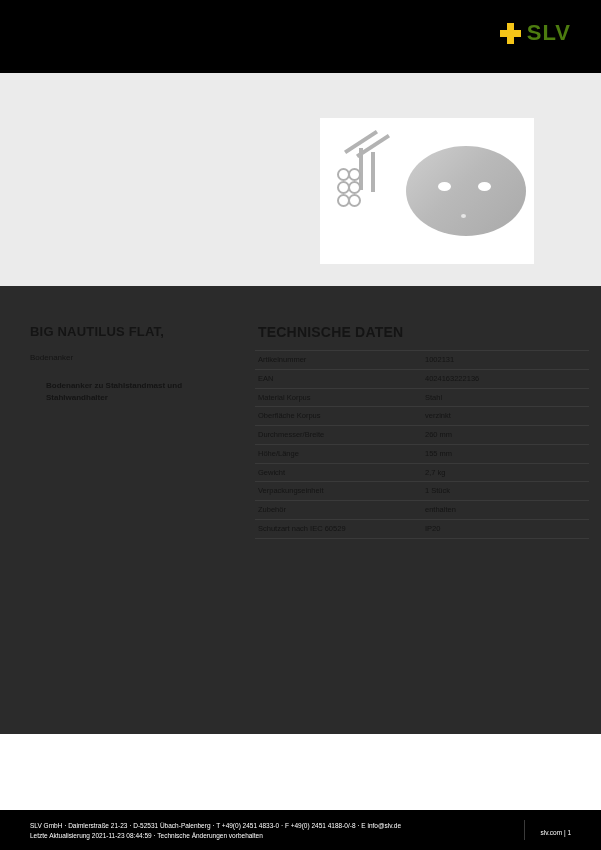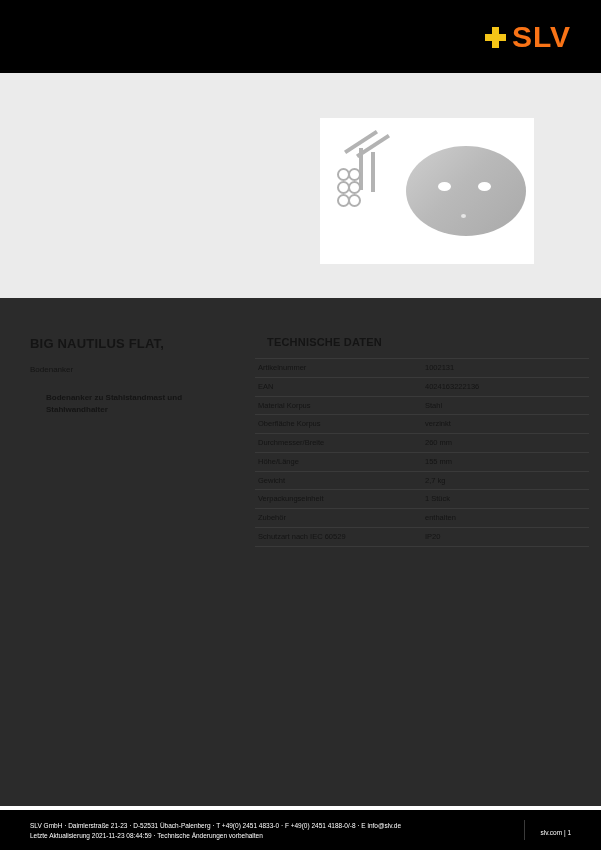--- a/index.html
+++ b/index.html
@@ -50,22 +50,22 @@
   .logo-plus::after {
     content: "";
     position: absolute;
     left: 0;
     top: 7px;
     width: 21px;
     height: 7px;
     background: #f5c518;
   }
   .logo-text {
-    color: #f97316;
-    font-size: 30px;
+    color: #4d7c0f;
+    font-size: 22px;
     font-weight: bold;
     letter-spacing: 1px;
     line-height: 1;
     font-family: "Liberation Sans", sans-serif;
   }
 
   
   .image-area {
     position: absolute;
     left: 0;
@@ -131,23 +131,23 @@
   .w2 { left: 28px; top: 50px; }
   .w3 { left: 17px; top: 63px; }
   .w4 { left: 28px; top: 63px; }
   .w5 { left: 17px; top: 76px; }
   .w6 { left: 28px; top: 76px; }
 
   
   .content-area {
     position: absolute;
     left: 0;
-    top: 298px;
-    width: 601px;
-    height: 508px;
+    top: 286px;
+    width: 601px;
+    height: 448px;
     background: #2b2b2b;
   }
 
   .left-col {
     position: absolute;
     left: 30px;
     top: 38px;
     width: 200px;
   }
   .product-title {
@@ -172,24 +172,24 @@
     margin: 16px;
   }
 
   .right-col {
     position: absolute;
     left: 255px;
     top: 38px;
     width: 320px;
   }
   .spec-heading {
-    font-size: 11px;
+    font-size: 14px;
     font-weight: bold;
     color: #141414;
-    margin: 0 0 10px 12px;
+    margin: 0 0 10px 3px;
     letter-spacing: 0.2px;
   }
   table.spec-table {
     width: 320px;
     border-collapse: collapse;
     table-layout: fixed;
   }
   table.spec-table td {
     font-size: 7.5px;
     color: #141414;

